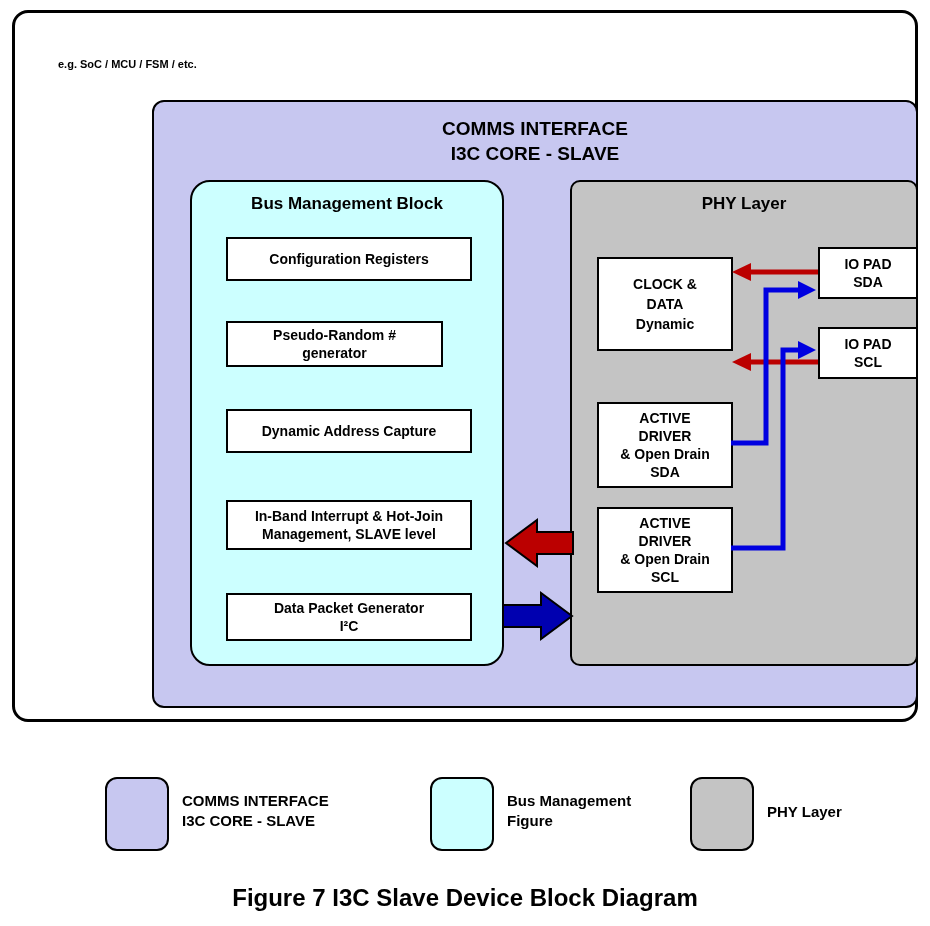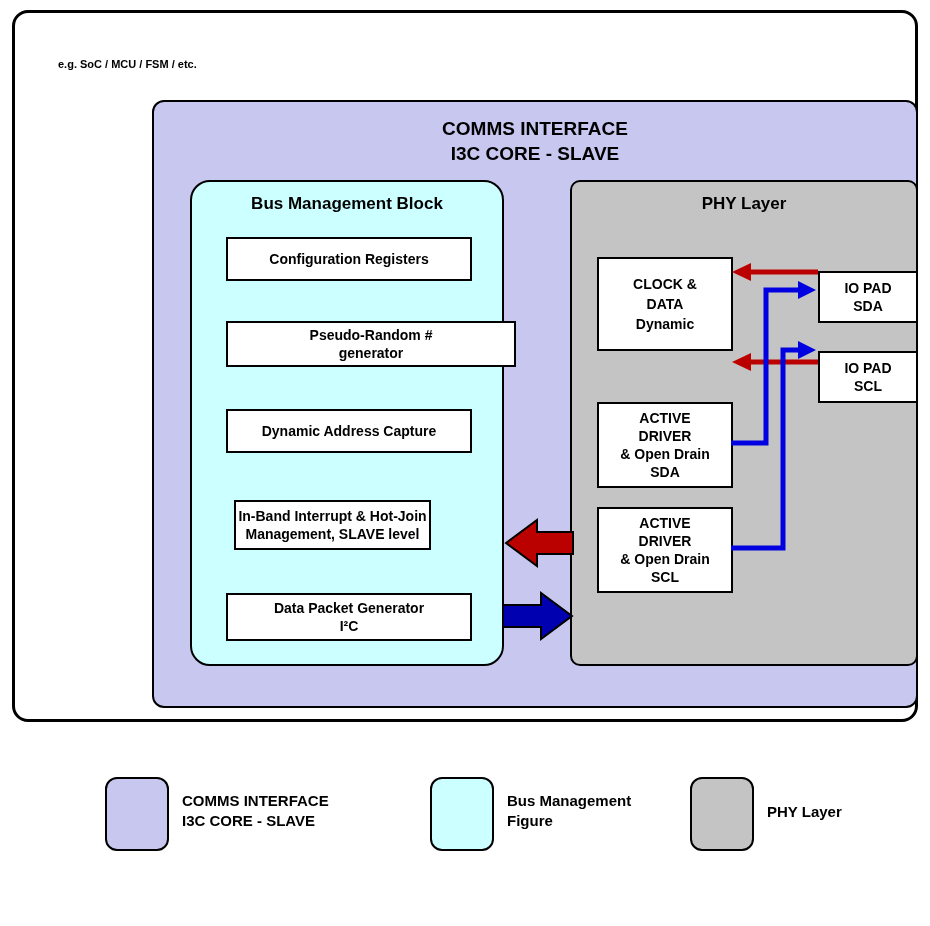--- a/index.html
+++ b/index.html
@@ -23,21 +23,21 @@
   .phy-box { left:570px; top:180px; width:348px; height:486px;
              background:var(--phy-gray); border:2px solid #000; border-radius:10px; }
   .panel-title { left:0; top:12px; width:100%; text-align:center; font-size:17px; }
 
   .wblock { position:absolute; background:#fff; border:2px solid #000;
             display:flex; flex-direction:column; align-items:center; justify-content:center;
             text-align:center; font-size:14px; line-height:18px; }
 
   .io-pad { background:#fff; border:2px solid #000; display:flex; flex-direction:column;
             align-items:center; justify-content:center; text-align:center;
-            font-size:14px; line-height:18px;margin-top:24px; }
+            font-size:14px; line-height:18px; }
 
   .legend-swatch { width:64px; height:74px; border:2px solid #000; border-radius:12px; }
   .lg-comms { left:105px; top:777px; background:var(--comms-purple); }
   .lg-bus   { left:430px; top:777px; background:var(--bus-cyan); }
   .lg-phy   { left:690px; top:777px; background:var(--phy-gray); }
   .legend-label { font-size:15px; line-height:20px; }
   .ll-comms { left:182px; top:791px; }
   .ll-bus   { left:507px; top:791px; }
   .ll-phy   { left:767px; top:802px; }
 
@@ -66,30 +66,30 @@
     </div>
   </div>
 
   <div class="abs bus-box">
     <div class="abs panel-title">Bus Management Block</div>
 
     <div class="wblock" style="left:34px; top:55px; width:246px; height:44px;">
       <div>Configuration Registers</div>
     </div>
 
-    <div class="wblock" style="left:34px; top:139px; width:290px; height:46px;">
+    <div class="wblock" style="left:34px; top:139px; width:217px; height:46px;">
       <div>Pseudo-Random #</div>
       <div>generator</div>
     </div>
 
     <div class="wblock" style="left:34px; top:227px; width:246px; height:44px;">
       <div>Dynamic Address Capture</div>
     </div>
 
-    <div class="wblock" style="left:34px; top:318px; width:197px; height:50px;margin-left:8px;">
+    <div class="wblock" style="left:34px; top:318px; width:246px; height:50px;">
       <div>In-Band Interrupt &amp; Hot-Join</div>
       <div>Management, SLAVE level</div>
     </div>
 
     <div class="wblock" style="left:34px; top:411px; width:246px; height:48px;">
       <div>Data Packet Generator</div>
       <div>I²C</div>
     </div>
   </div>
 
@@ -155,14 +155,15 @@
   <div class="abs legend-label ll-bus">
     <div>Bus Management</div>
     <div>Figure</div>
   </div>
 
   <div class="abs legend-swatch lg-phy"></div>
   <div class="abs legend-label ll-phy">
     <div>PHY Layer</div>
   </div>
 
+  <div class="abs caption">Figure 7 I3C Slave Device Block Diagram</div>
 
 </div>
 
 </body></html>

